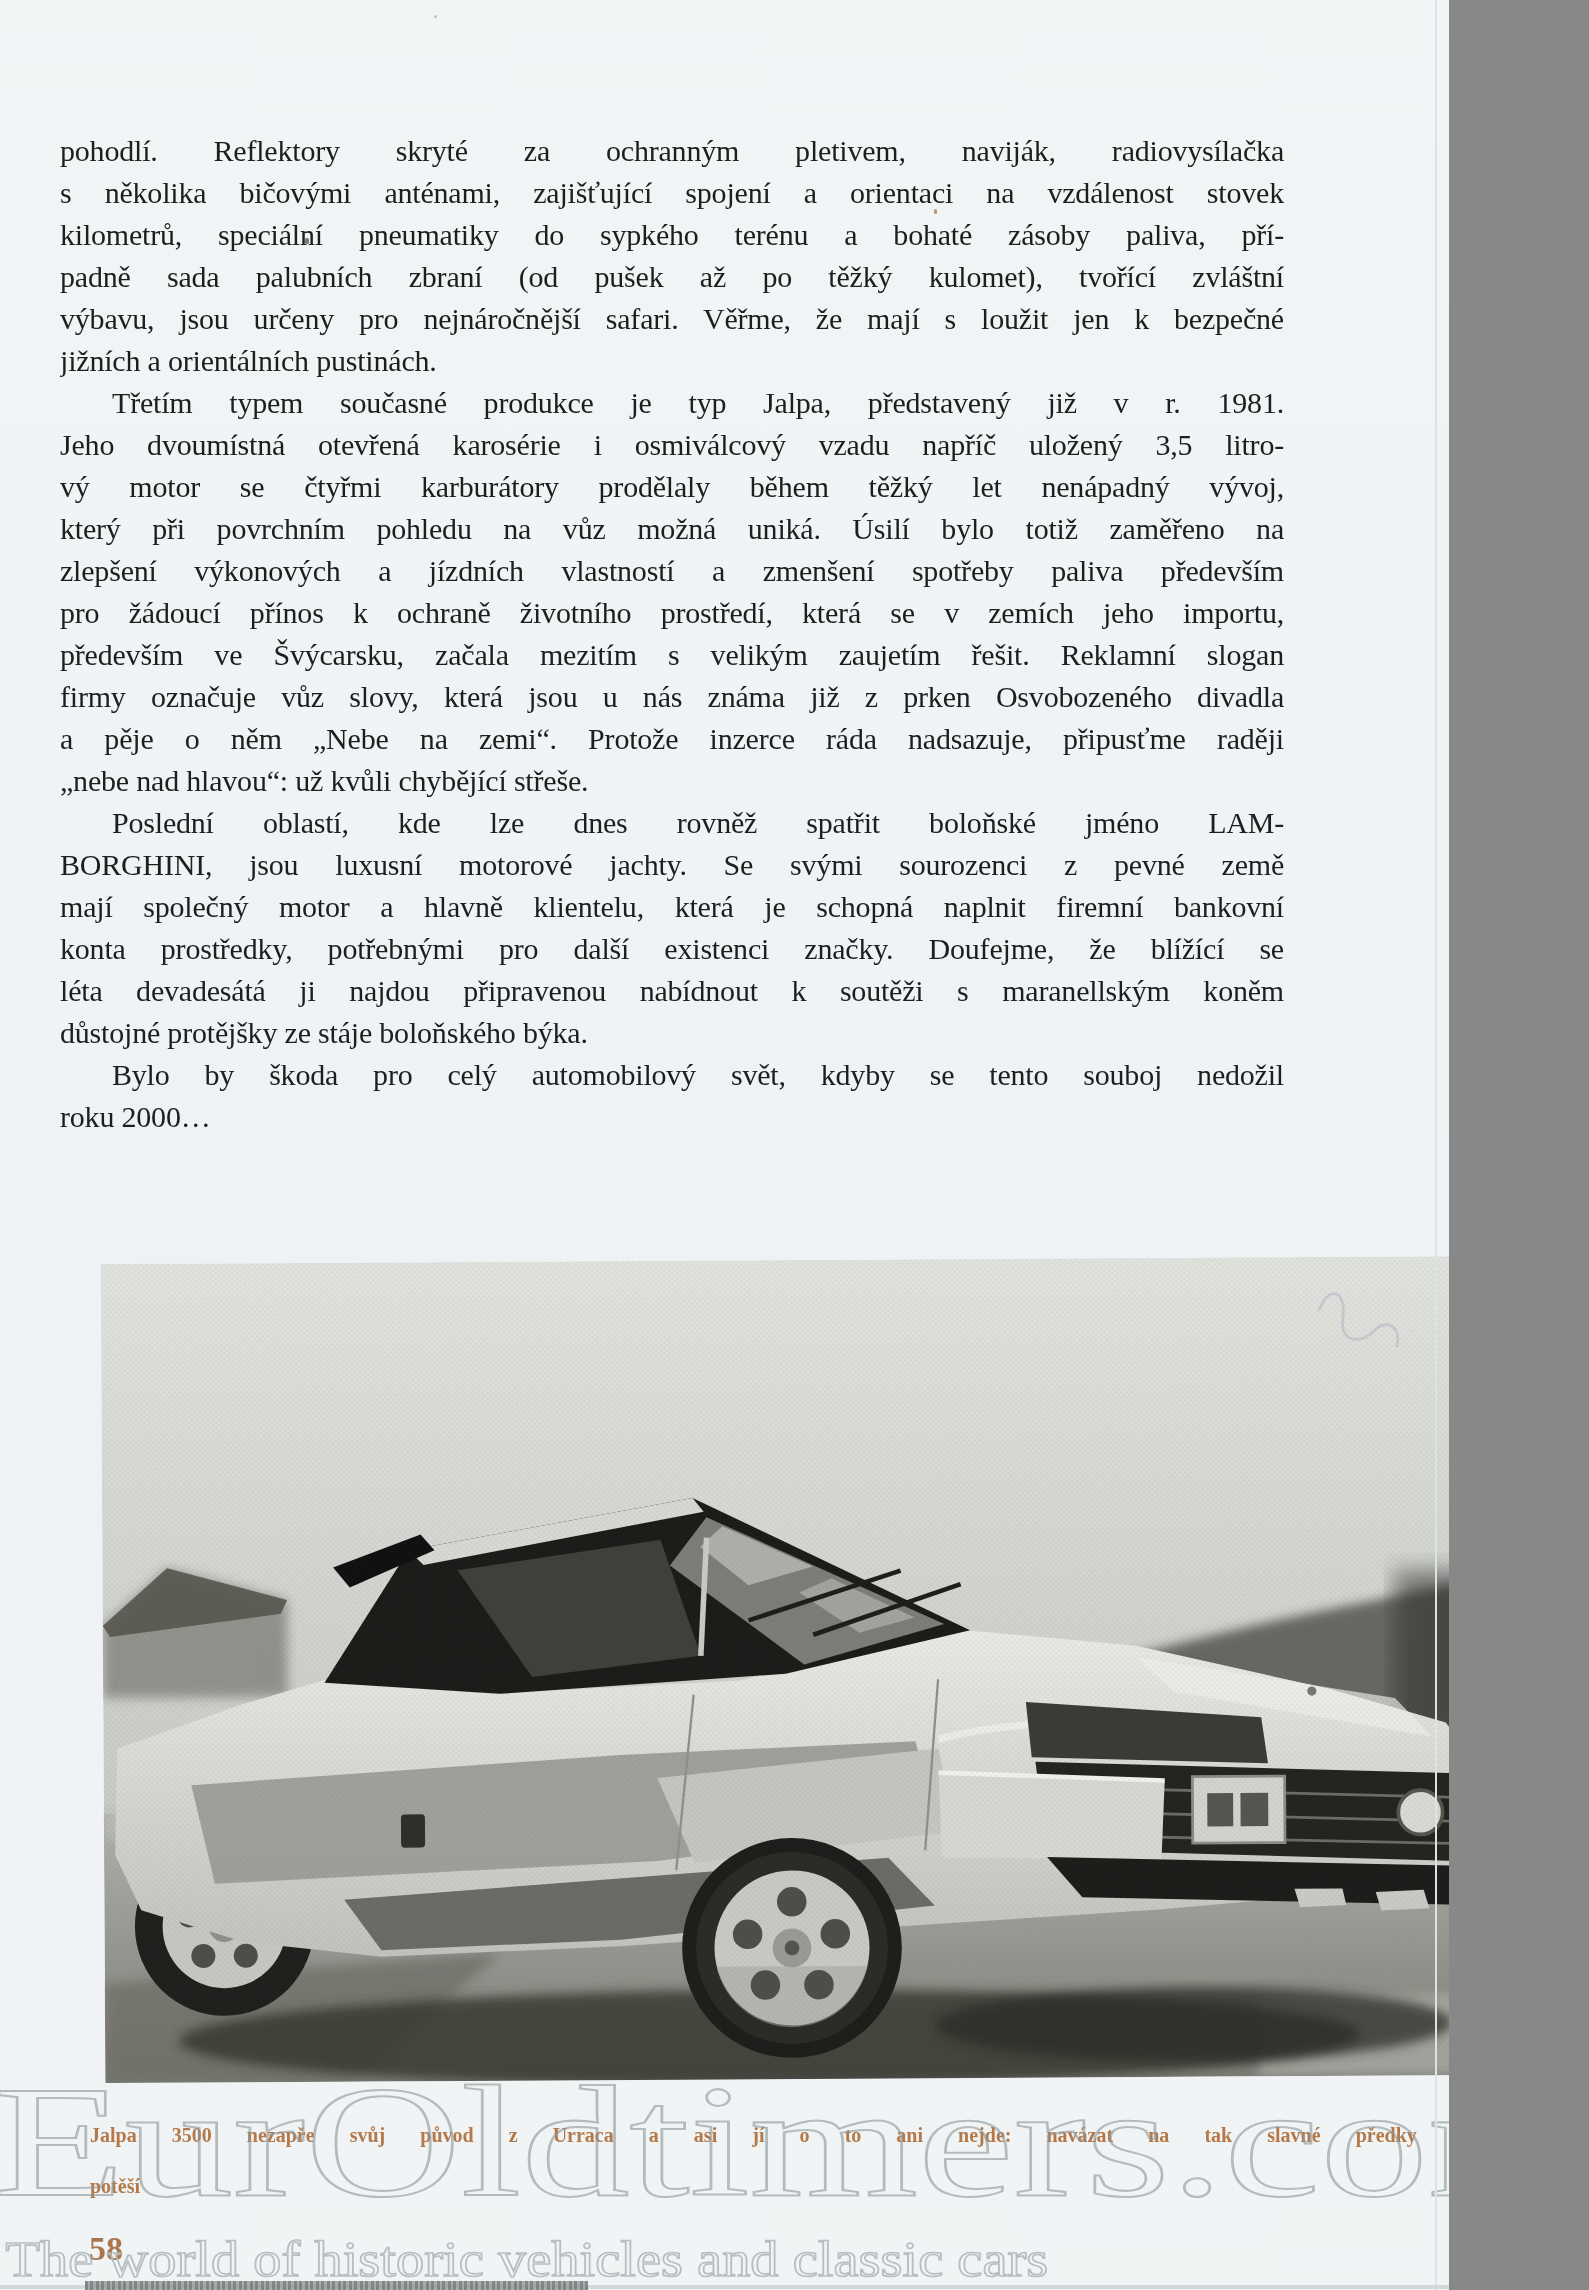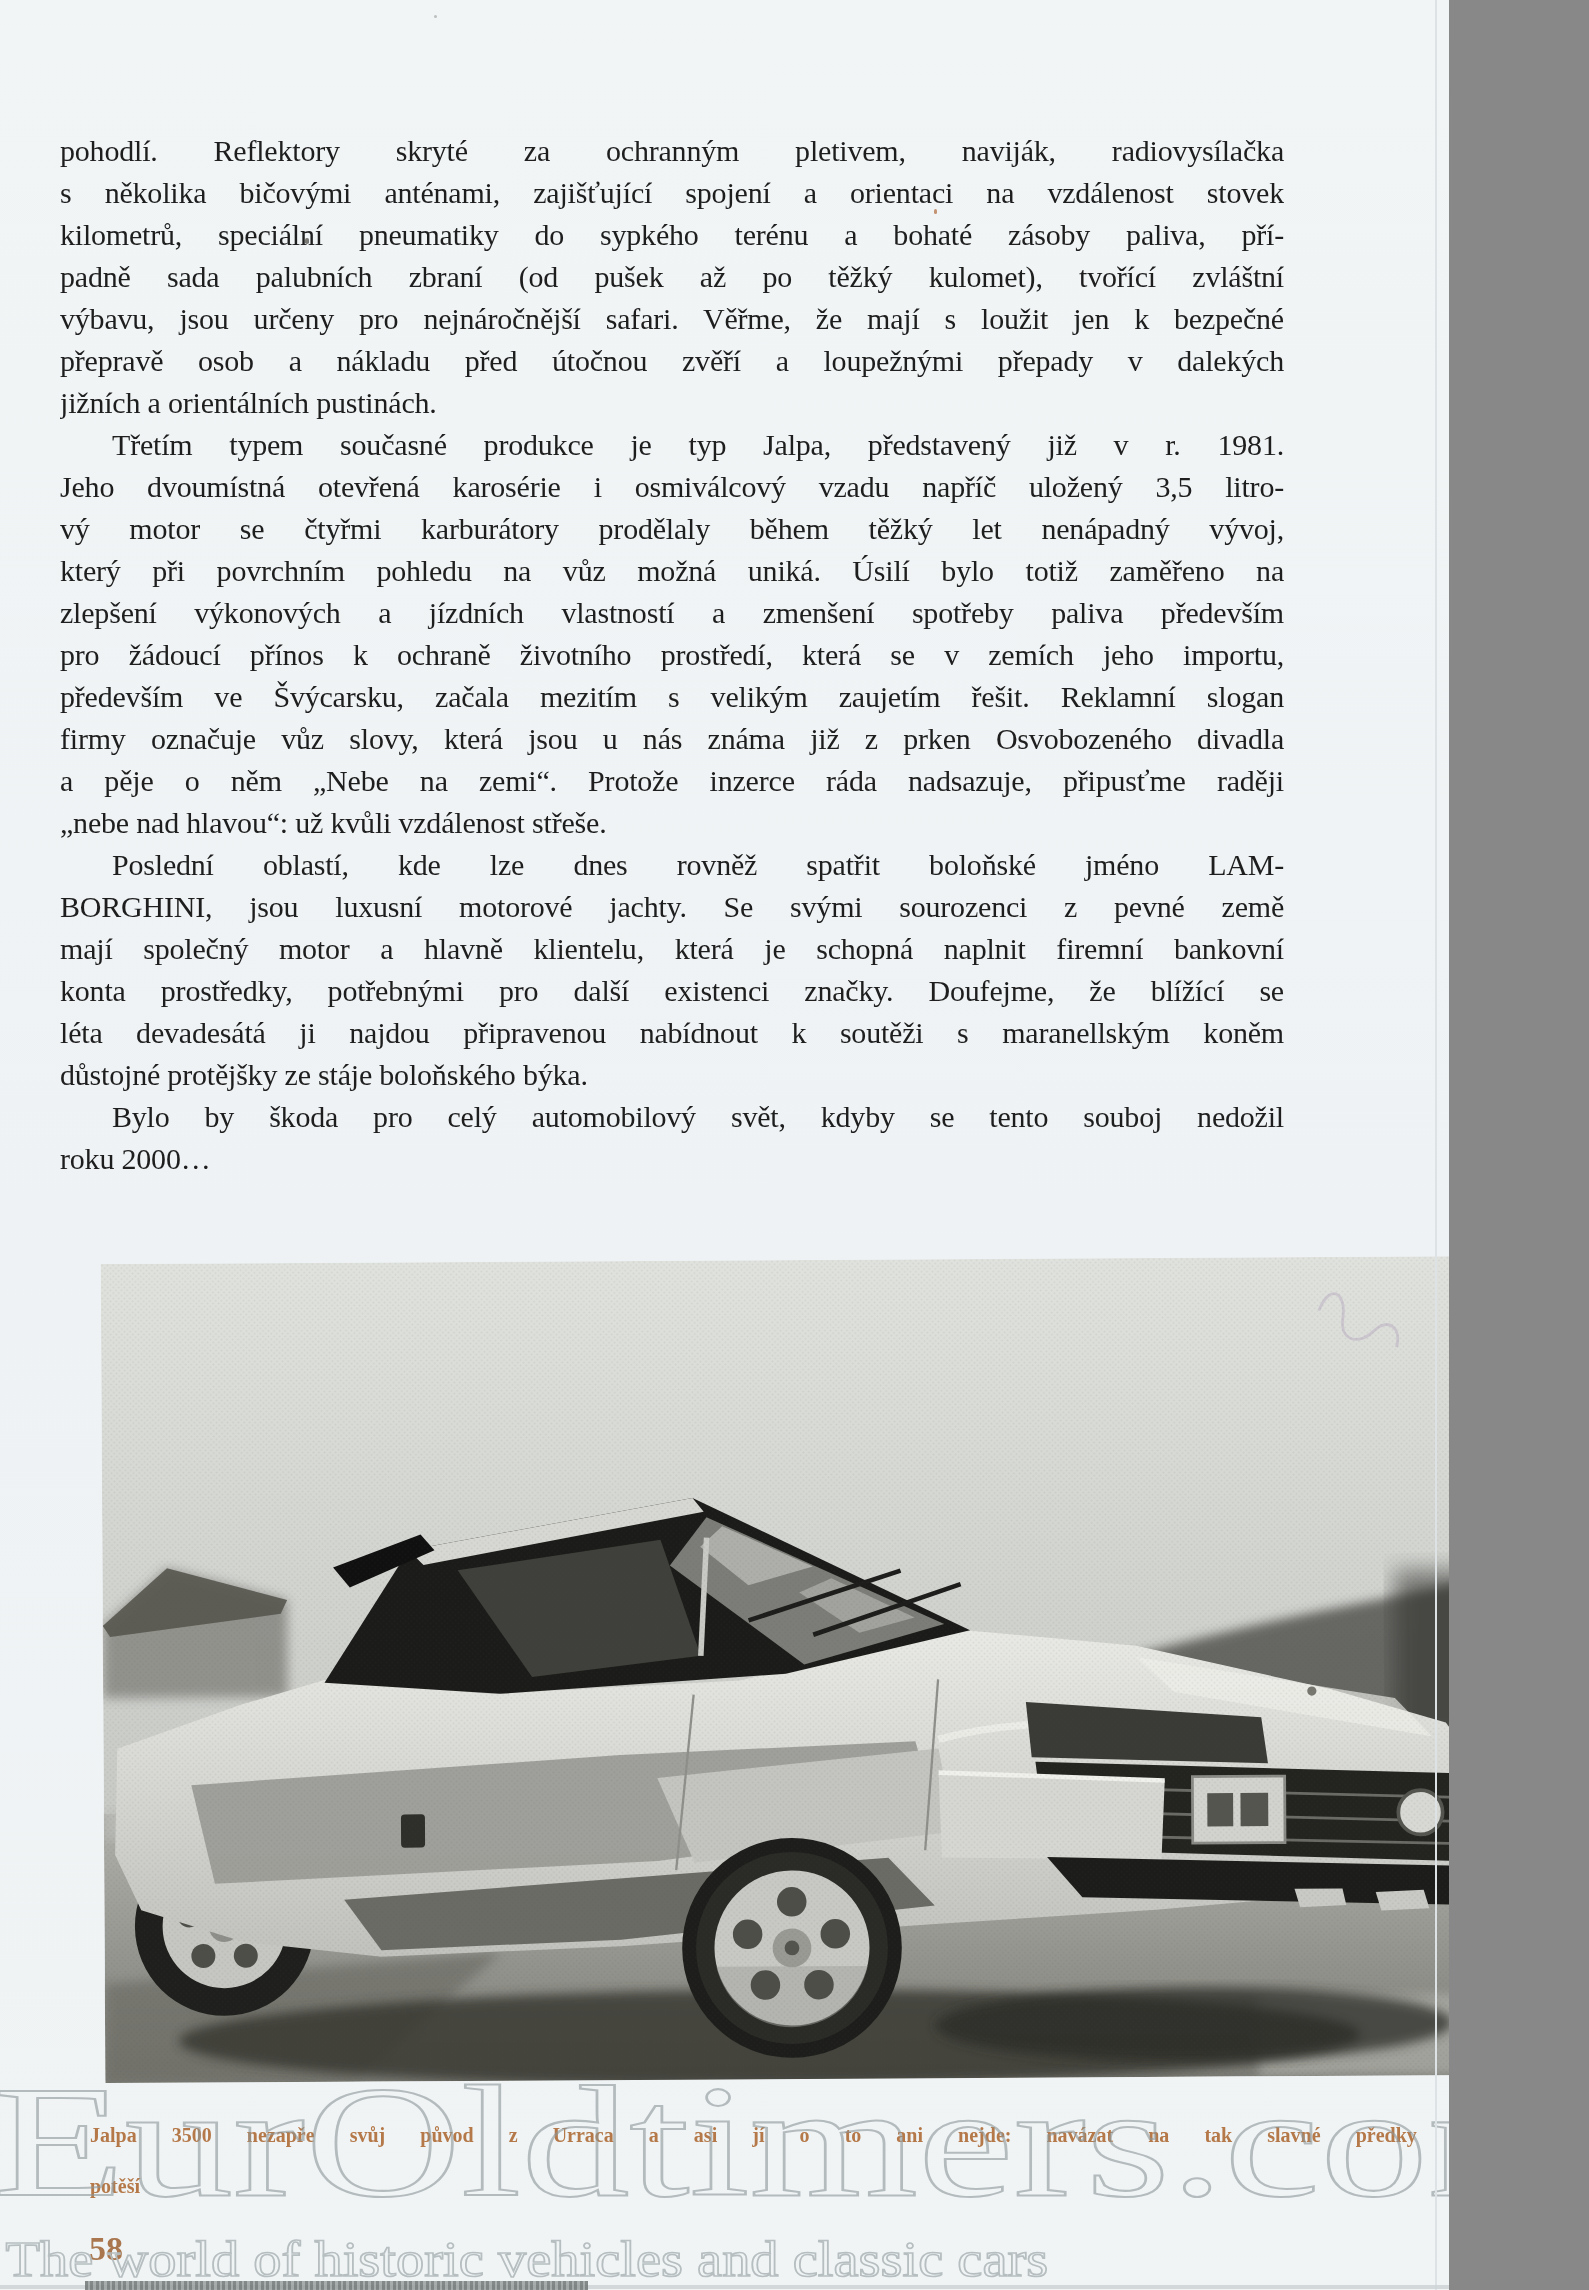--- a/index.html
+++ b/index.html
@@ -36,32 +36,31 @@
 <body>
 
 <div class="page">
 
   <main class="text-block">
     <div class="tl">pohodlí. Reflektory skryté za ochranným pletivem, naviják, radiovysílačka</div>
     <div class="tl">s několika bičovými anténami, zajišťující spojení a orientaci na vzdálenost stovek</div>
     <div class="tl">kilometrů, speciální pneumatiky do sypkého terénu a bohaté zásoby paliva, pří-</div>
     <div class="tl">padně sada palubních zbraní (od pušek až po těžký kulomet), tvořící zvláštní</div>
     <div class="tl">výbavu, jsou určeny pro nejnáročnější safari. Věřme, že mají s loužit jen k bezpečné</div>
-    <div class="tl">přepravě osob a nákladu před útočnou zvěří a loupežnými přepady v dalekých</div>
     <div class="tl end">jižních a orientálních pustinách.</div>
     <div class="tl ind">Třetím typem současné produkce je typ Jalpa, představený již v r. 1981.</div>
     <div class="tl">Jeho dvoumístná otevřená karosérie i osmiválcový vzadu napříč uložený 3,5 litro-</div>
     <div class="tl">vý motor se čtyřmi karburátory prodělaly během těžký let nenápadný vývoj,</div>
     <div class="tl">který při povrchním pohledu na vůz možná uniká. Úsilí bylo totiž zaměřeno na</div>
     <div class="tl">zlepšení výkonových a jízdních vlastností a zmenšení spotřeby paliva především</div>
     <div class="tl">pro žádoucí přínos k ochraně životního prostředí, která se v zemích jeho importu,</div>
     <div class="tl">především ve Švýcarsku, začala mezitím s velikým zaujetím řešit. Reklamní slogan</div>
     <div class="tl">firmy označuje vůz slovy, která jsou u nás známa již z prken Osvobozeného divadla</div>
     <div class="tl">a pěje o něm „Nebe na zemi“. Protože inzerce ráda nadsazuje, připusťme raději</div>
-    <div class="tl end">„nebe nad hlavou“: už kvůli vzdálenost střeše.</div>
+    <div class="tl end">„nebe nad hlavou“: už kvůli chybějící střeše.</div>
     <div class="tl ind">Poslední oblastí, kde lze dnes rovněž spatřit boloňské jméno LAM-</div>
     <div class="tl">BORGHINI, jsou luxusní motorové jachty. Se svými sourozenci z pevné země</div>
     <div class="tl">mají společný motor a hlavně klientelu, která je schopná naplnit firemní bankovní</div>
     <div class="tl">konta prostředky, potřebnými pro další existenci značky. Doufejme, že blížící se</div>
     <div class="tl">léta devadesátá ji najdou připravenou nabídnout k soutěži s maranellským koněm</div>
     <div class="tl end">důstojné protějšky ze stáje boloňského býka.</div>
     <div class="tl ind">Bylo by škoda pro celý automobilový svět, kdyby se tento souboj nedožil</div>
     <div class="tl end">roku 2000…</div>
   </main>
 

